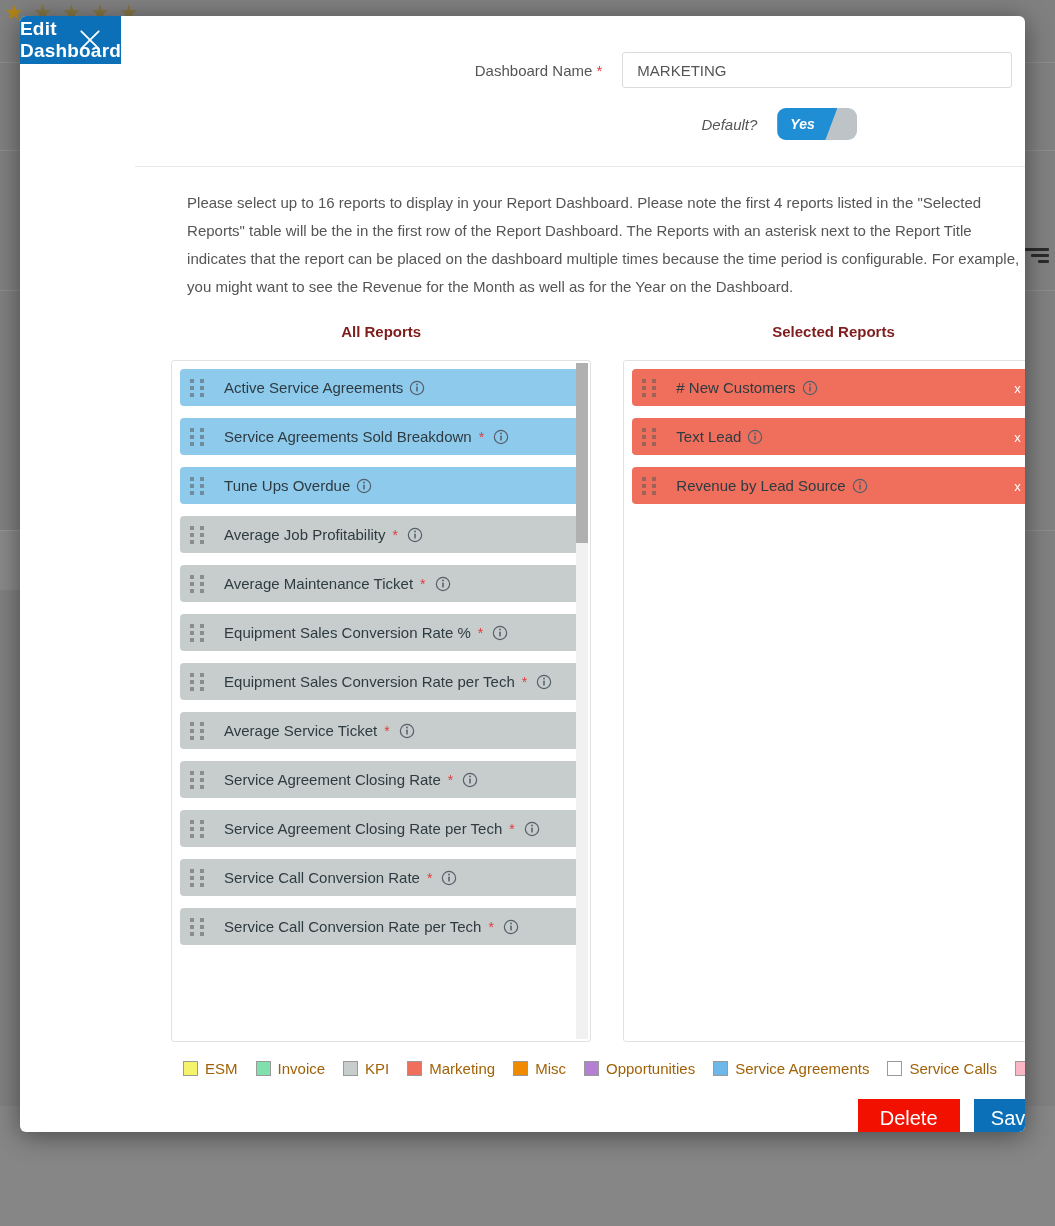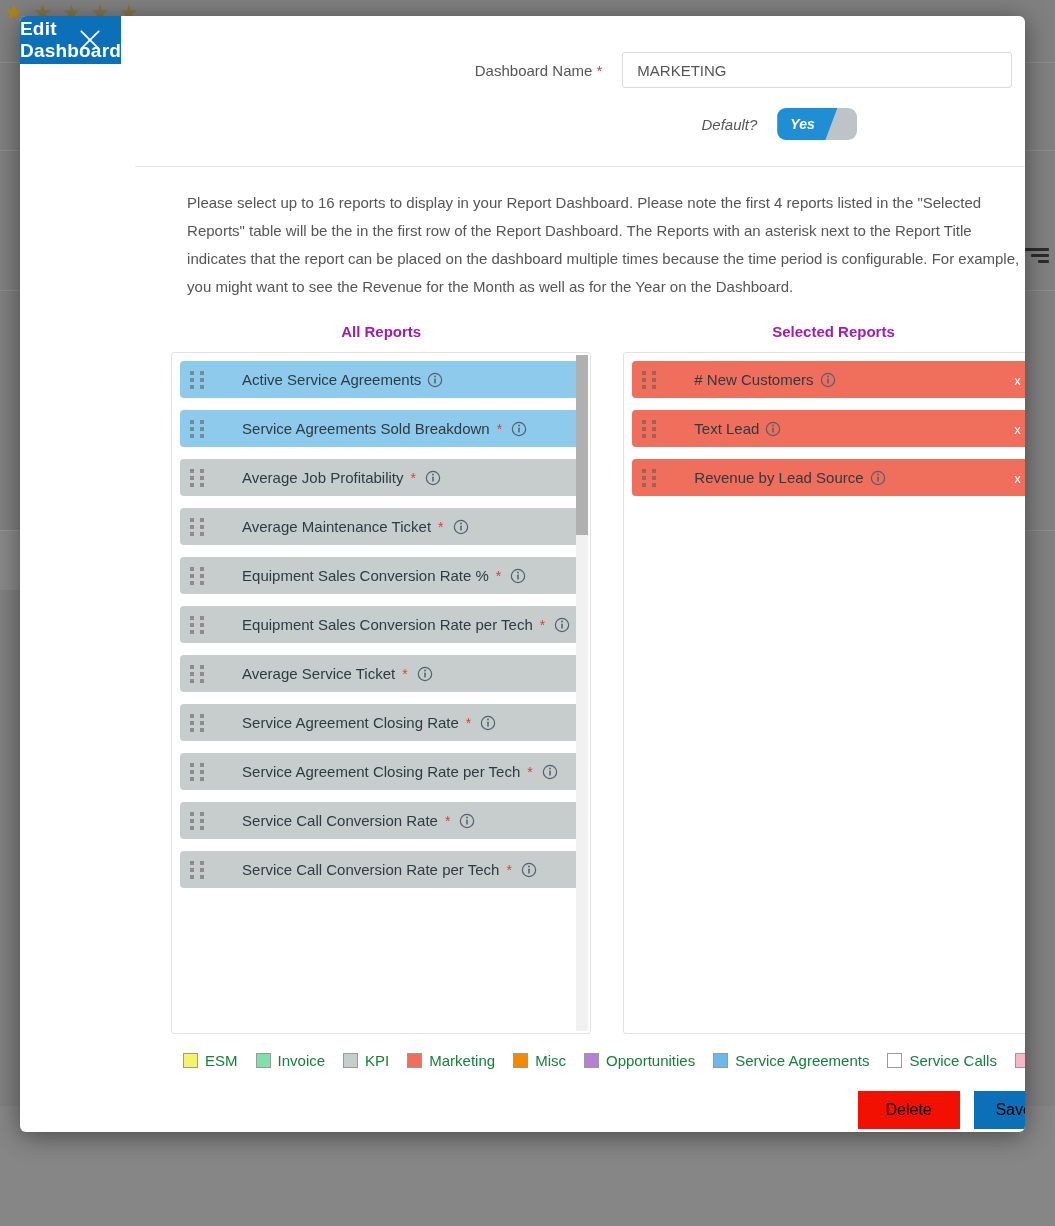--- a/index.html
+++ b/index.html
@@ -89,38 +89,38 @@
   #instructions {
     margin: 22px 66px 0 66px;
     font-size: 15px; line-height: 28px; color: #555;
   }
 
   
   #lists { display: flex; margin: 22px 0 0 0; padding: 0 50px; gap: 32px; }
   .list-col { flex: 1 1 0; min-width: 0; }
   .list-title {
     text-align: center; font-size: 15px; font-weight: bold;
-    color: #a21caf; margin-bottom: 12px;
+    color: #7f1d1d; margin-bottom: 20px;
   }
   .list-box {
     border: 1px solid #e2e2e2; border-radius: 3px;
     background: #fff; height: 682px; position: relative; overflow: hidden;
   }
   .list-inner { padding: 8px; height: 100%; overflow: hidden; }
   .rep-item {
     display: flex; align-items: center;
     height: 37px; border-radius: 4px; margin-bottom: 12px;
     padding: 0 10px; position: relative; cursor: grab;
   }
   .rep-item.blue { background: #8ecaec; }
   .rep-item.gray { background: #c7cdcd; }
   .rep-item.red  { background: #ef6e5c; }
   .drag-handle { width: 16px; height: 17px; display: grid; grid-template-columns: 1fr 1fr; gap: 3px; margin-right: 18px; flex: 0 0 auto; }
   .drag-handle span { width: 4px; height: 4px; background: rgba(90,90,90,.55); display: block; }
-  .rep-label { font-size: 15px; color: #2e3b41; white-space: nowrap; margin-left: 18px; }
+  .rep-label { font-size: 15px; color: #2e3b41; white-space: nowrap; }
   .rep-star { color: #e03b3b; font-size: 14px; margin: 0 3px 0 7px; }
   .info-icon { margin-left: 6px; display: inline-flex; vertical-align: -3px; }
   .info-icon svg { width: 16px; height: 16px; }
   .remove-x {
     position: absolute; right: 14px; top: 50%; transform: translateY(-50%);
     font-size: 13px; color: #fff; cursor: pointer; font-weight: normal;
   }
   
   .scroll-track {
     position: absolute; right: 2px; top: 2px; bottom: 2px; width: 12px;
@@ -129,26 +129,26 @@
   .scroll-thumb {
     position: absolute; right: 0; top: 0; width: 12px; height: 180px;
     background: #b0b0b0; cursor: pointer;
   }
 
   
   #legend {
     display: flex; align-items: center; flex-wrap: nowrap;
     padding: 0 0 0 62px; margin-top: 18px; gap: 18px;
   }
-  .legend-item { display: flex; align-items: center; gap: 7px; font-size: 15px; color: #15803d; white-space: nowrap; }
+  .legend-item { display: flex; align-items: center; gap: 7px; font-size: 15px; color: #a16207; white-space: nowrap; }
   .legend-sw { width: 15px; height: 15px; border: 1px solid #9a9a9a; flex: 0 0 auto; }
 
   
   #footer { display: flex; justify-content: flex-end; gap: 14px; padding: 22px 40px 0 0; }
-  .btn { border: none; border-radius: 0; color: #000000; font-size: 16px;
+  .btn { border: none; border-radius: 0; color: #ffffff; font-size: 20px;
          font-family: "Liberation Sans", sans-serif; cursor: pointer; }
   #delete-button { background: #f21000; width: 102px; height: 38px; }
   #save-button   { background: #0c70b8; width: 80px;  height: 38px; }
 </style>
 </head>
 <body>
 
 <div id="backdrop">
   <div id="bd-stars">
     <span class="bd-star">★</span>
@@ -240,20 +240,38 @@
                 <span class="rep-label">Service Agreements Sold Breakdown</span>
                 <span class="rep-star">*</span>
                 <span class="info-icon">
                   <svg viewBox="0 0 20 20">
                     <circle cx="10" cy="10" r="8.3" fill="none" stroke="#55606a" stroke-width="1.5"></circle>
                     <circle cx="10" cy="5.6" r="1.15" fill="#55606a"></circle>
                     <rect x="9.05" y="8.2" width="1.9" height="6.3" rx=".8" fill="#55606a"></rect>
                   </svg>
                 </span>
               </div>
+              <div class="rep-item blue">
+                <span class="drag-handle">
+                  <span></span>
+                  <span></span>
+                  <span></span>
+                  <span></span>
+                  <span></span>
+                  <span></span>
+                </span>
+                <span class="rep-label">Tune Ups Overdue</span>
+                <span class="info-icon">
+                  <svg viewBox="0 0 20 20">
+                    <circle cx="10" cy="10" r="8.3" fill="none" stroke="#55606a" stroke-width="1.5"></circle>
+                    <circle cx="10" cy="5.6" r="1.15" fill="#55606a"></circle>
+                    <rect x="9.05" y="8.2" width="1.9" height="6.3" rx=".8" fill="#55606a"></rect>
+                  </svg>
+                </span>
+              </div>
               <div class="rep-item gray">
                 <span class="drag-handle">
                   <span></span>
                   <span></span>
                   <span></span>
                   <span></span>
                   <span></span>
                   <span></span>
                 </span>
                 <span class="rep-label">Average Job Profitability</span>

